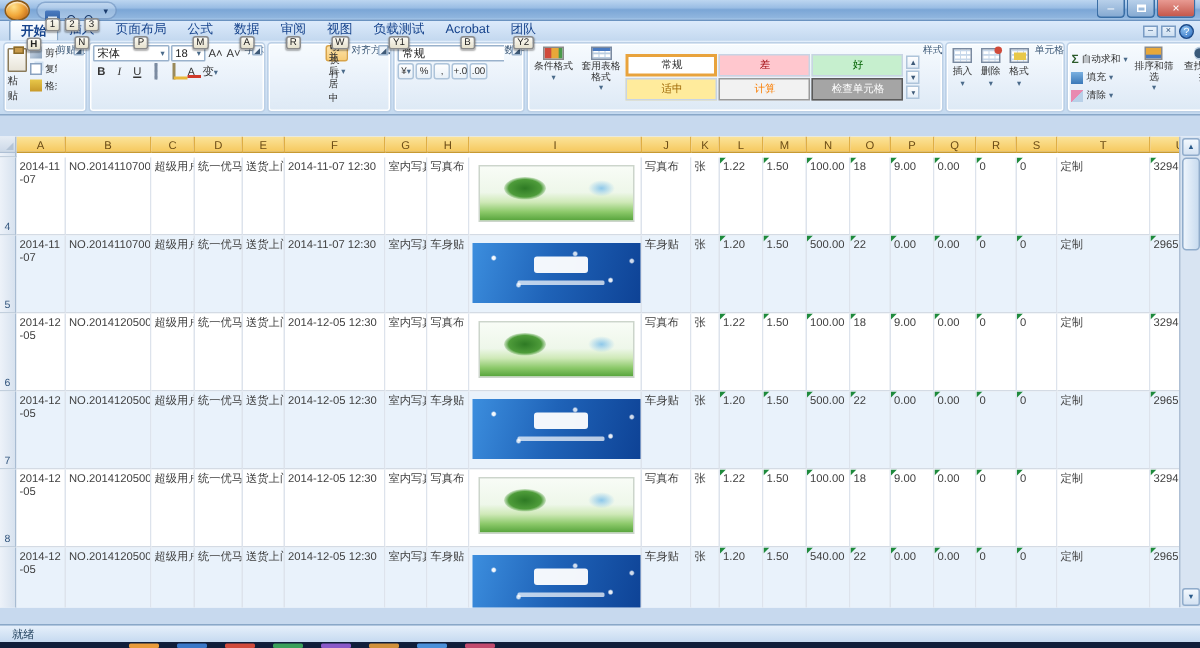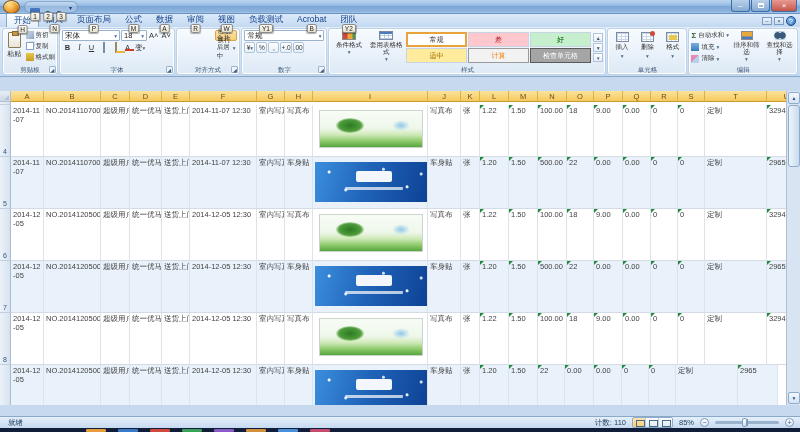--- a/index.html
+++ b/index.html
@@ -20,29 +20,29 @@
 .qat .keytip{top:9px;left:50%;transform:translateX(-50%)}
 .wtitle{position:absolute;left:0;right:0;top:2px;text-align:center;font-size:8px;color:#f6faff;text-shadow:0 1px 1px rgba(30,60,100,.8)}
 .winbtns{position:absolute;right:3px;top:0;display:flex}
 .wbtn{width:19px;height:12px;border:1px solid #3a6ea5;border-top:none;font-size:8px;line-height:11px;text-align:center;color:#fff;background:linear-gradient(#b8d0ea,#86aad2);border-radius:0 0 3px 3px;margin-left:1px}
 .wbtn.close{background:linear-gradient(#e89a92,#c4564a);width:26px}
 .maxglyph{display:inline-block;width:6px;height:5px;border:1px solid #fff;border-top:2px solid #fff;margin-top:3px}
 
 
 .tabrow{position:absolute;left:0;top:14px;width:800px;height:13px;background:linear-gradient(#dceafb,#c3d8ef);display:flex;align-items:flex-end;padding-left:6px;z-index:30}
 .rtab{position:relative;padding:0 7px;font-size:8.5px;line-height:13px;color:#15428b;white-space:nowrap}
-.rtab.active{background:linear-gradient(#fdfeff,#e6f0fa);border:1px solid #8aa8c8;border-bottom:none;border-radius:2px 2px 0 0;font-weight:normal}
+.rtab.active{background:linear-gradient(#fdfeff,#e6f0fa);border:1px solid #8aa8c8;border-bottom:none;border-radius:2px 2px 0 0;font-weight:bold}
 .rtab .keytip{top:11px;left:50%;transform:translateX(-50%)}
 .tabrow-right{margin-left:auto;display:flex;align-items:center;gap:2px;padding-right:4px;padding-bottom:1px}
 .helpdot{width:10px;height:10px;border-radius:50%;background:radial-gradient(circle at 35% 30%,#8ec2f0,#2a6cc0);color:#fff;font-size:7px;line-height:10px;text-align:center;border:1px solid #1a4a8a}
 .miniwb{width:10px;height:8px;border:1px solid #7a9cc4;background:linear-gradient(#eaf2fb,#cddff1);font-size:6px;line-height:7px;text-align:center;color:#33567e}
 
 
 .ribbon{position:absolute;left:0;top:27px;width:800px;height:50px;background:linear-gradient(#e2eefb 0%,#d3e3f5 55%,#c5daf0 100%);border-bottom:1px solid #8aa8c8;display:flex;gap:1px;padding:1px 2px;z-index:20}
-.rgroup{position:relative;height:47px;border:1px solid #bcd0e6;border-radius:3px;background:linear-gradient(#f7fbfe 0%,#e9f1fa 55%,#dde9f5 100%);display:flex;flex-direction:column;box-shadow:inset 0 0 0 1px #fff}
+.rgroup{position:relative;height:47px;border:1px solid #bcd0e6;border-radius:3px;background:linear-gradient(#f7fbfe 0%,#e9f1fa 55%,#dde9f5 100%);display:flex;flex-direction:row;box-shadow:inset 0 0 0 1px #fff}
 .gbody{flex:1;display:flex;padding:1px 2px;gap:2px;overflow:hidden}
 .glabel{height:9px;font-size:6.5px;color:#3e5a78;text-align:center;line-height:9px;position:relative;white-space:nowrap}
 .launcher{position:absolute;right:1px;bottom:1px;width:7px;height:7px;border:1px solid #9ab2cc;border-radius:1px;font-size:5px;line-height:6px;color:#3e5a78;text-align:center;background:#eef4fa}
 .bigbtn{width:24px;display:flex;flex-direction:column;align-items:center;font-size:7px;color:#333;gap:1px;padding-top:2px}
 .ic-clipboard{width:13px;height:16px;background:linear-gradient(#fdfdfb,#e8e4d8);border:1px solid #8a7a5a;border-radius:1px;position:relative}
 .ic-clipboard::after{content:"";position:absolute;left:3px;top:-2px;width:5px;height:3px;background:#c89a4a;border:1px solid #8a6a2a}
 .ministack{display:flex;flex-direction:column;justify-content:flex-start;gap:1px}
 .mbtn{display:flex;align-items:center;gap:2px;font-size:6.5px;color:#333;height:10px;white-space:nowrap}
 .mic{width:8px;height:8px;display:inline-block}
 .ic-scissors{background:linear-gradient(135deg,#b8c8da 40%,#8aa2bc)}
@@ -821,20 +821,24 @@
               <span class="ctext">张</span>
             </div>
             <div class="cell cL" style="width: 29px;">
               <span class="ctext">1.20</span>
               <i class="etri"></i>
             </div>
             <div class="cell cM" style="width: 29px;">
               <span class="ctext">1.50</span>
               <i class="etri"></i>
             </div>
+            <div class="cell cN" style="width: 29px;">
+              <span class="ctext">540.00</span>
+              <i class="etri"></i>
+            </div>
             <div class="cell cO" style="width: 27px;">
               <span class="ctext">22</span>
               <i class="etri"></i>
             </div>
             <div class="cell cP" style="width: 29px;">
               <span class="ctext">0.00</span>
               <i class="etri"></i>
             </div>
             <div class="cell cQ" style="width: 28px;">
               <span class="ctext">0.00</span>
@@ -861,34 +865,20 @@
     <div class="vscroll">
       <span class="varrow" style="top:1px">▲</span>
       <span class="vthumb"></span>
       <span class="varrow" style="bottom:1px">▼</span>
     </div>
   </div>
 
 
   <div class="statusbar">
     <span class="smode">就绪</span>
-    <div class="sright">
-      <span>计数: 110</span>
-      <span class="viewbtns">
-          <span class="vb on"></span>
-          <span class="vb"></span>
-          <span class="vb"></span>
-        </span>
-      <span>85%</span>
-      <span class="zbtn">−</span>
-      <span class="ztrack">
-          <span class="zthumb"></span>
-        </span>
-      <span class="zbtn">+</span>
-    </div>
   </div>
 
   <div class="taskbar">
       <span style="display:flex;gap:12px">
         <span class="tbi" style="background: rgb(232, 155, 60);"></span>
         <span class="tbi" style="background: rgb(58, 120, 200);"></span>
         <span class="tbi" style="background: rgb(209, 75, 60);"></span>
         <span class="tbi" style="background: rgb(58, 160, 90);"></span>
         <span class="tbi" style="background: rgb(138, 90, 200);"></span>
         <span class="tbi" style="background: rgb(209, 145, 60);"></span>

